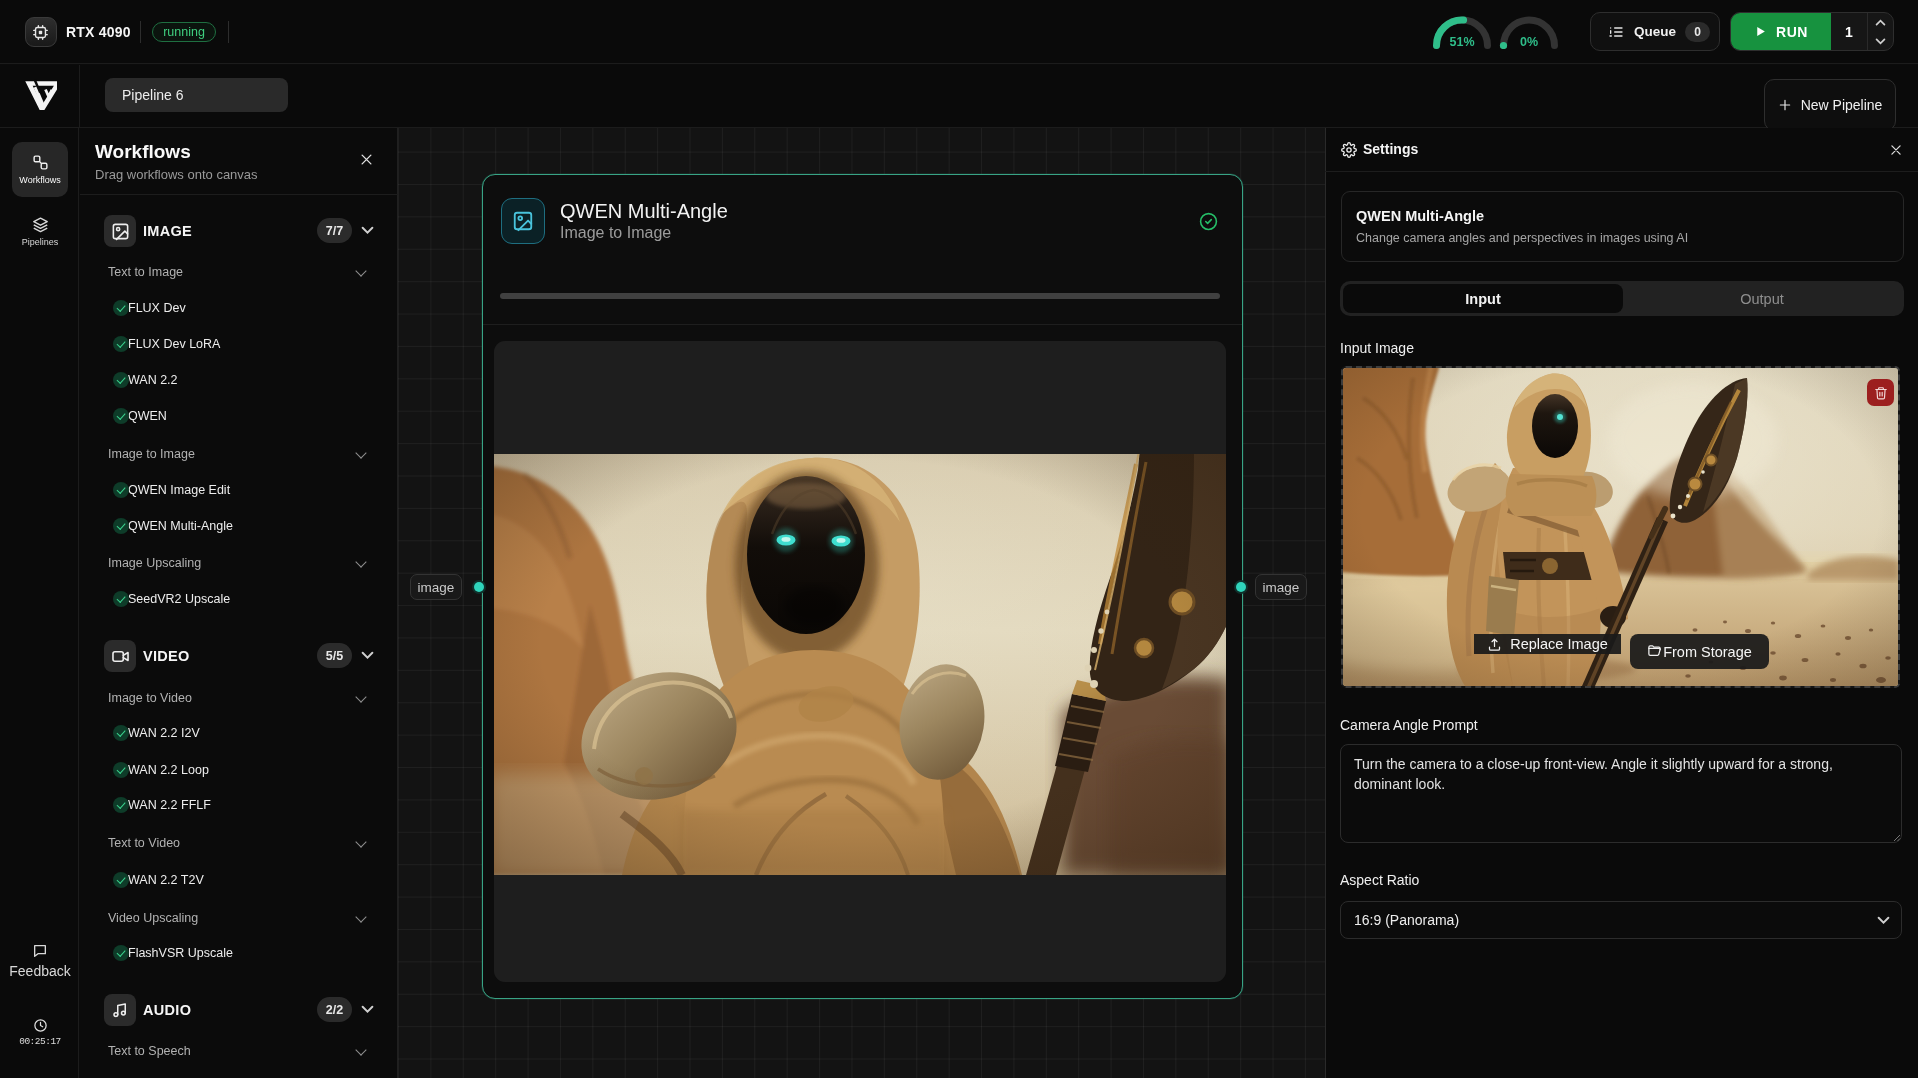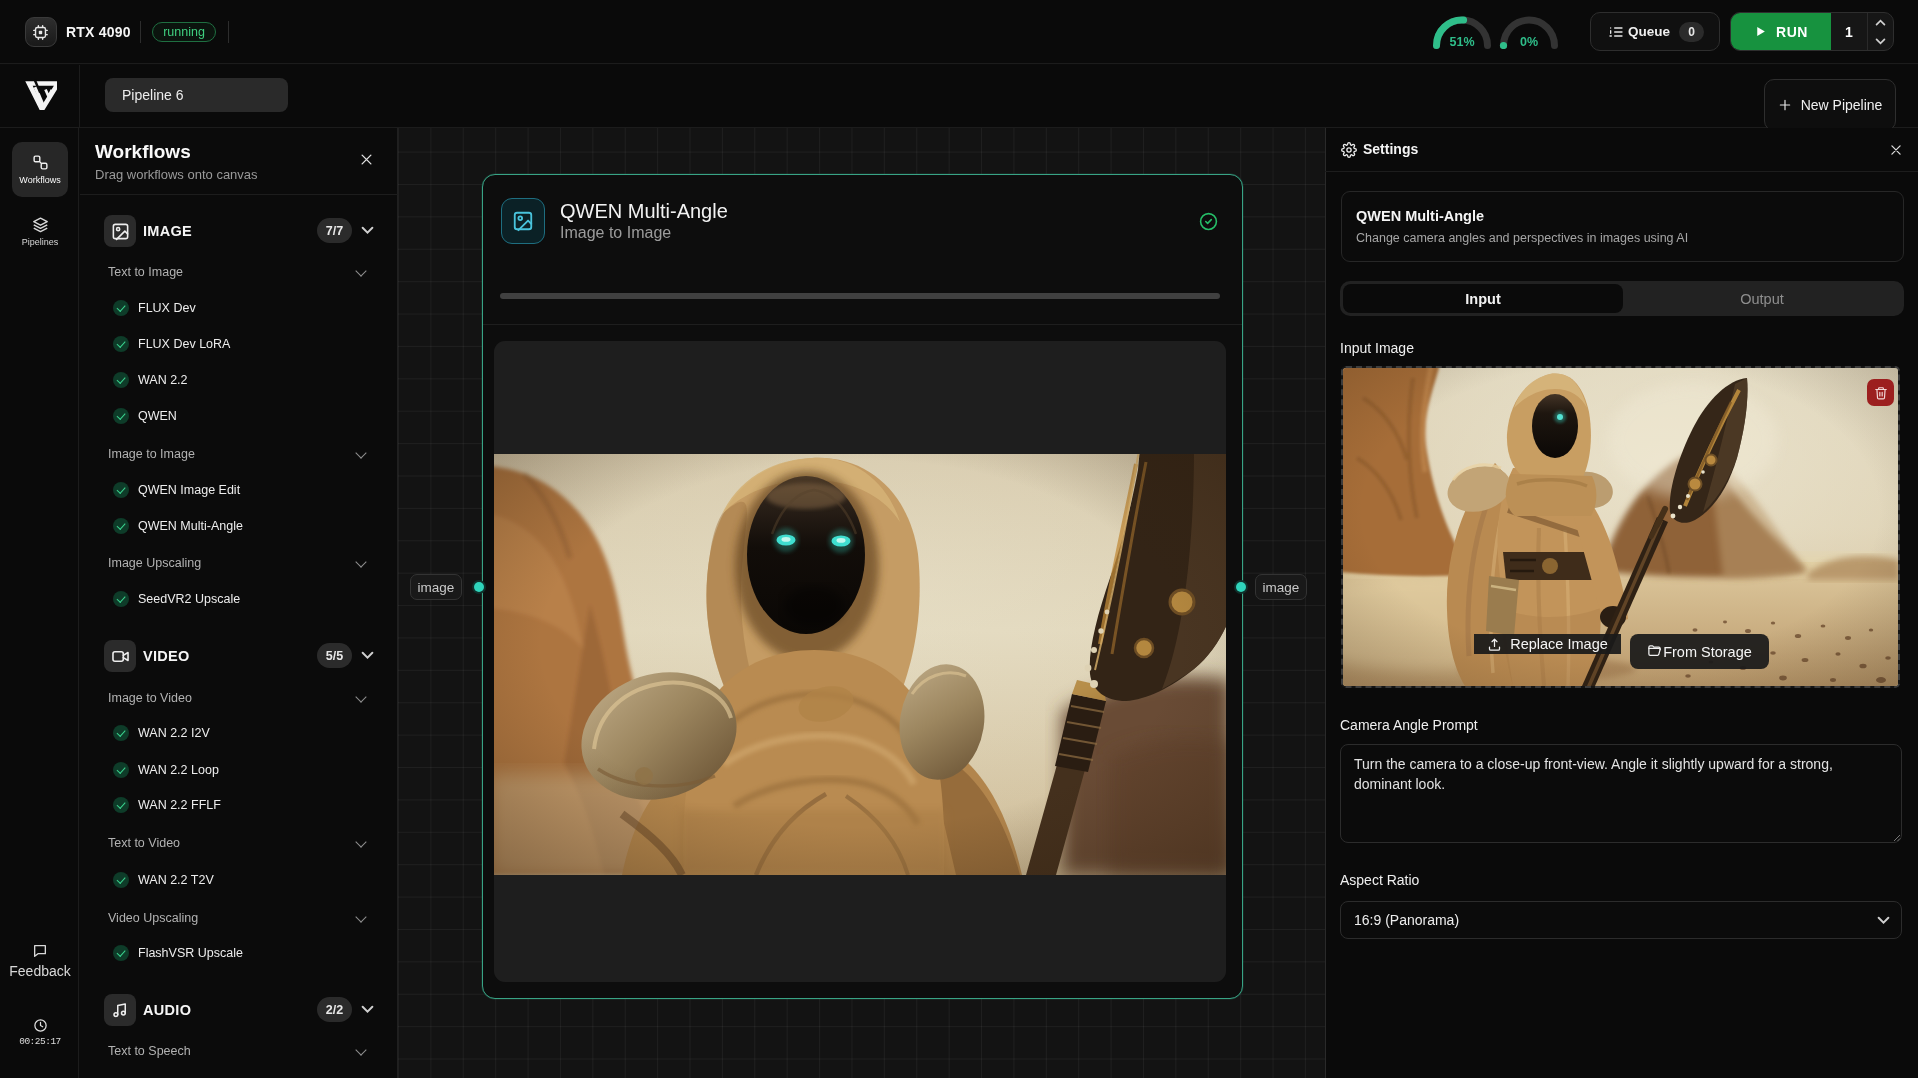--- a/index.html
+++ b/index.html
@@ -4,21 +4,21 @@
 <style>
 *{margin:0;padding:0;box-sizing:border-box}
 html,body{width:1918px;height:1078px;background:#0b0b0b;font-family:"Liberation Sans",sans-serif;overflow:hidden;color:#fff}
 .abs{position:absolute}
 body{position:relative}
 .pill{border-radius:999px}
 svg{display:block}
 .wrow{position:absolute;left:113px;height:24px;display:flex;align-items:center;font-size:12.5px;color:#ededed}
 .wrow::before{content:"";position:absolute;left:0;top:4px;width:16px;height:16px;border-radius:50%;background:#0e3c29}
 .wrow::after{content:"";position:absolute;left:4.4px;top:8.6px;width:6.6px;height:3.6px;border-left:1.7px solid #3ad28e;border-bottom:1.7px solid #3ad28e;transform:rotate(-48deg)}
-.wrow span{margin-left:25px}
+.wrow span{margin-left:15px}
 .crow{position:absolute;left:108px;width:260px;height:15px;font-size:12.5px;color:#b2b2b2}
 .crow::after{content:"";position:absolute;right:3px;top:2px;width:7px;height:7px;border-right:1.6px solid #909090;border-bottom:1.6px solid #909090;transform:rotate(45deg)}
 </style>
 </head>
 <body>
 
 <div class="abs" style="left:0;top:0;width:1918px;height:64px;background:#0a0a0a;border-bottom:1px solid #1c1c1c"></div>
 <div class="abs" style="left:25px;top:17px;width:32px;height:30px;background:linear-gradient(180deg,#2e2e2e,#191919);border:1px solid #3a3a3a;border-radius:9px"></div>
 <svg class="abs" style="left:32px;top:24px" width="17" height="17" viewBox="0 0 24 24" fill="none" stroke="#e8e8e8" stroke-width="2" stroke-linecap="round">
     <rect x="5" y="5" width="14" height="14" rx="2.5"></rect>
@@ -45,21 +45,21 @@
   <circle cx="4.5" cy="33.5" r="3.6" fill="#2fbe8a"></circle>
   <text x="30" y="34" text-anchor="middle" font-size="12.5" font-weight="bold" fill="#2fbe8a" font-family="Liberation Sans">0%</text>
 </svg>
 </div>
 
 <div class="abs" style="left:1590px;top:12px;width:130px;height:39px;border:1px solid #2e2e2e;background:#101010;border-radius:10px;display:flex;align-items:center;padding-left:17px">
   <svg width="16" height="16" viewBox="0 0 24 24" fill="none" stroke="#e5e5e5" stroke-width="2" stroke-linecap="round">
       <path d="M10 6h11M10 12h11M10 18h11"></path>
       <path d="M4 6h.01M4 10v4M3 18h2"></path>
     </svg>
-  <span style="font-size:13.5px;font-weight:bold;margin-left:4px;color:#f0f0f0">Queue</span>
+  <span style="font-size:13.5px;font-weight:bold;margin-left:10px;color:#f0f0f0">Queue</span>
   <span class="pill" style="margin-left:9px;background:#2b2b2b;min-width:25px;height:20px;display:flex;align-items:center;justify-content:center;font-size:12px;font-weight:bold;color:#e8e8e8">0</span>
 </div>
 
 <div class="abs" style="left:1730px;top:12px;width:164px;height:39px;border-radius:10px;overflow:hidden;display:flex;border:1px solid #2e2e2e;background:#161616">
   <div style="width:100px;height:100%;background:#17923f;display:flex;align-items:center;justify-content:center;gap:9px">
     <svg width="13" height="13" viewBox="0 0 24 24" fill="#fff">
         <path d="M6 3.5 20 12 6 20.5Z"></path>
       </svg>
     <span style="font-size:14px;font-weight:bold;color:#fff;letter-spacing:.5px">RUN</span>
   </div>

